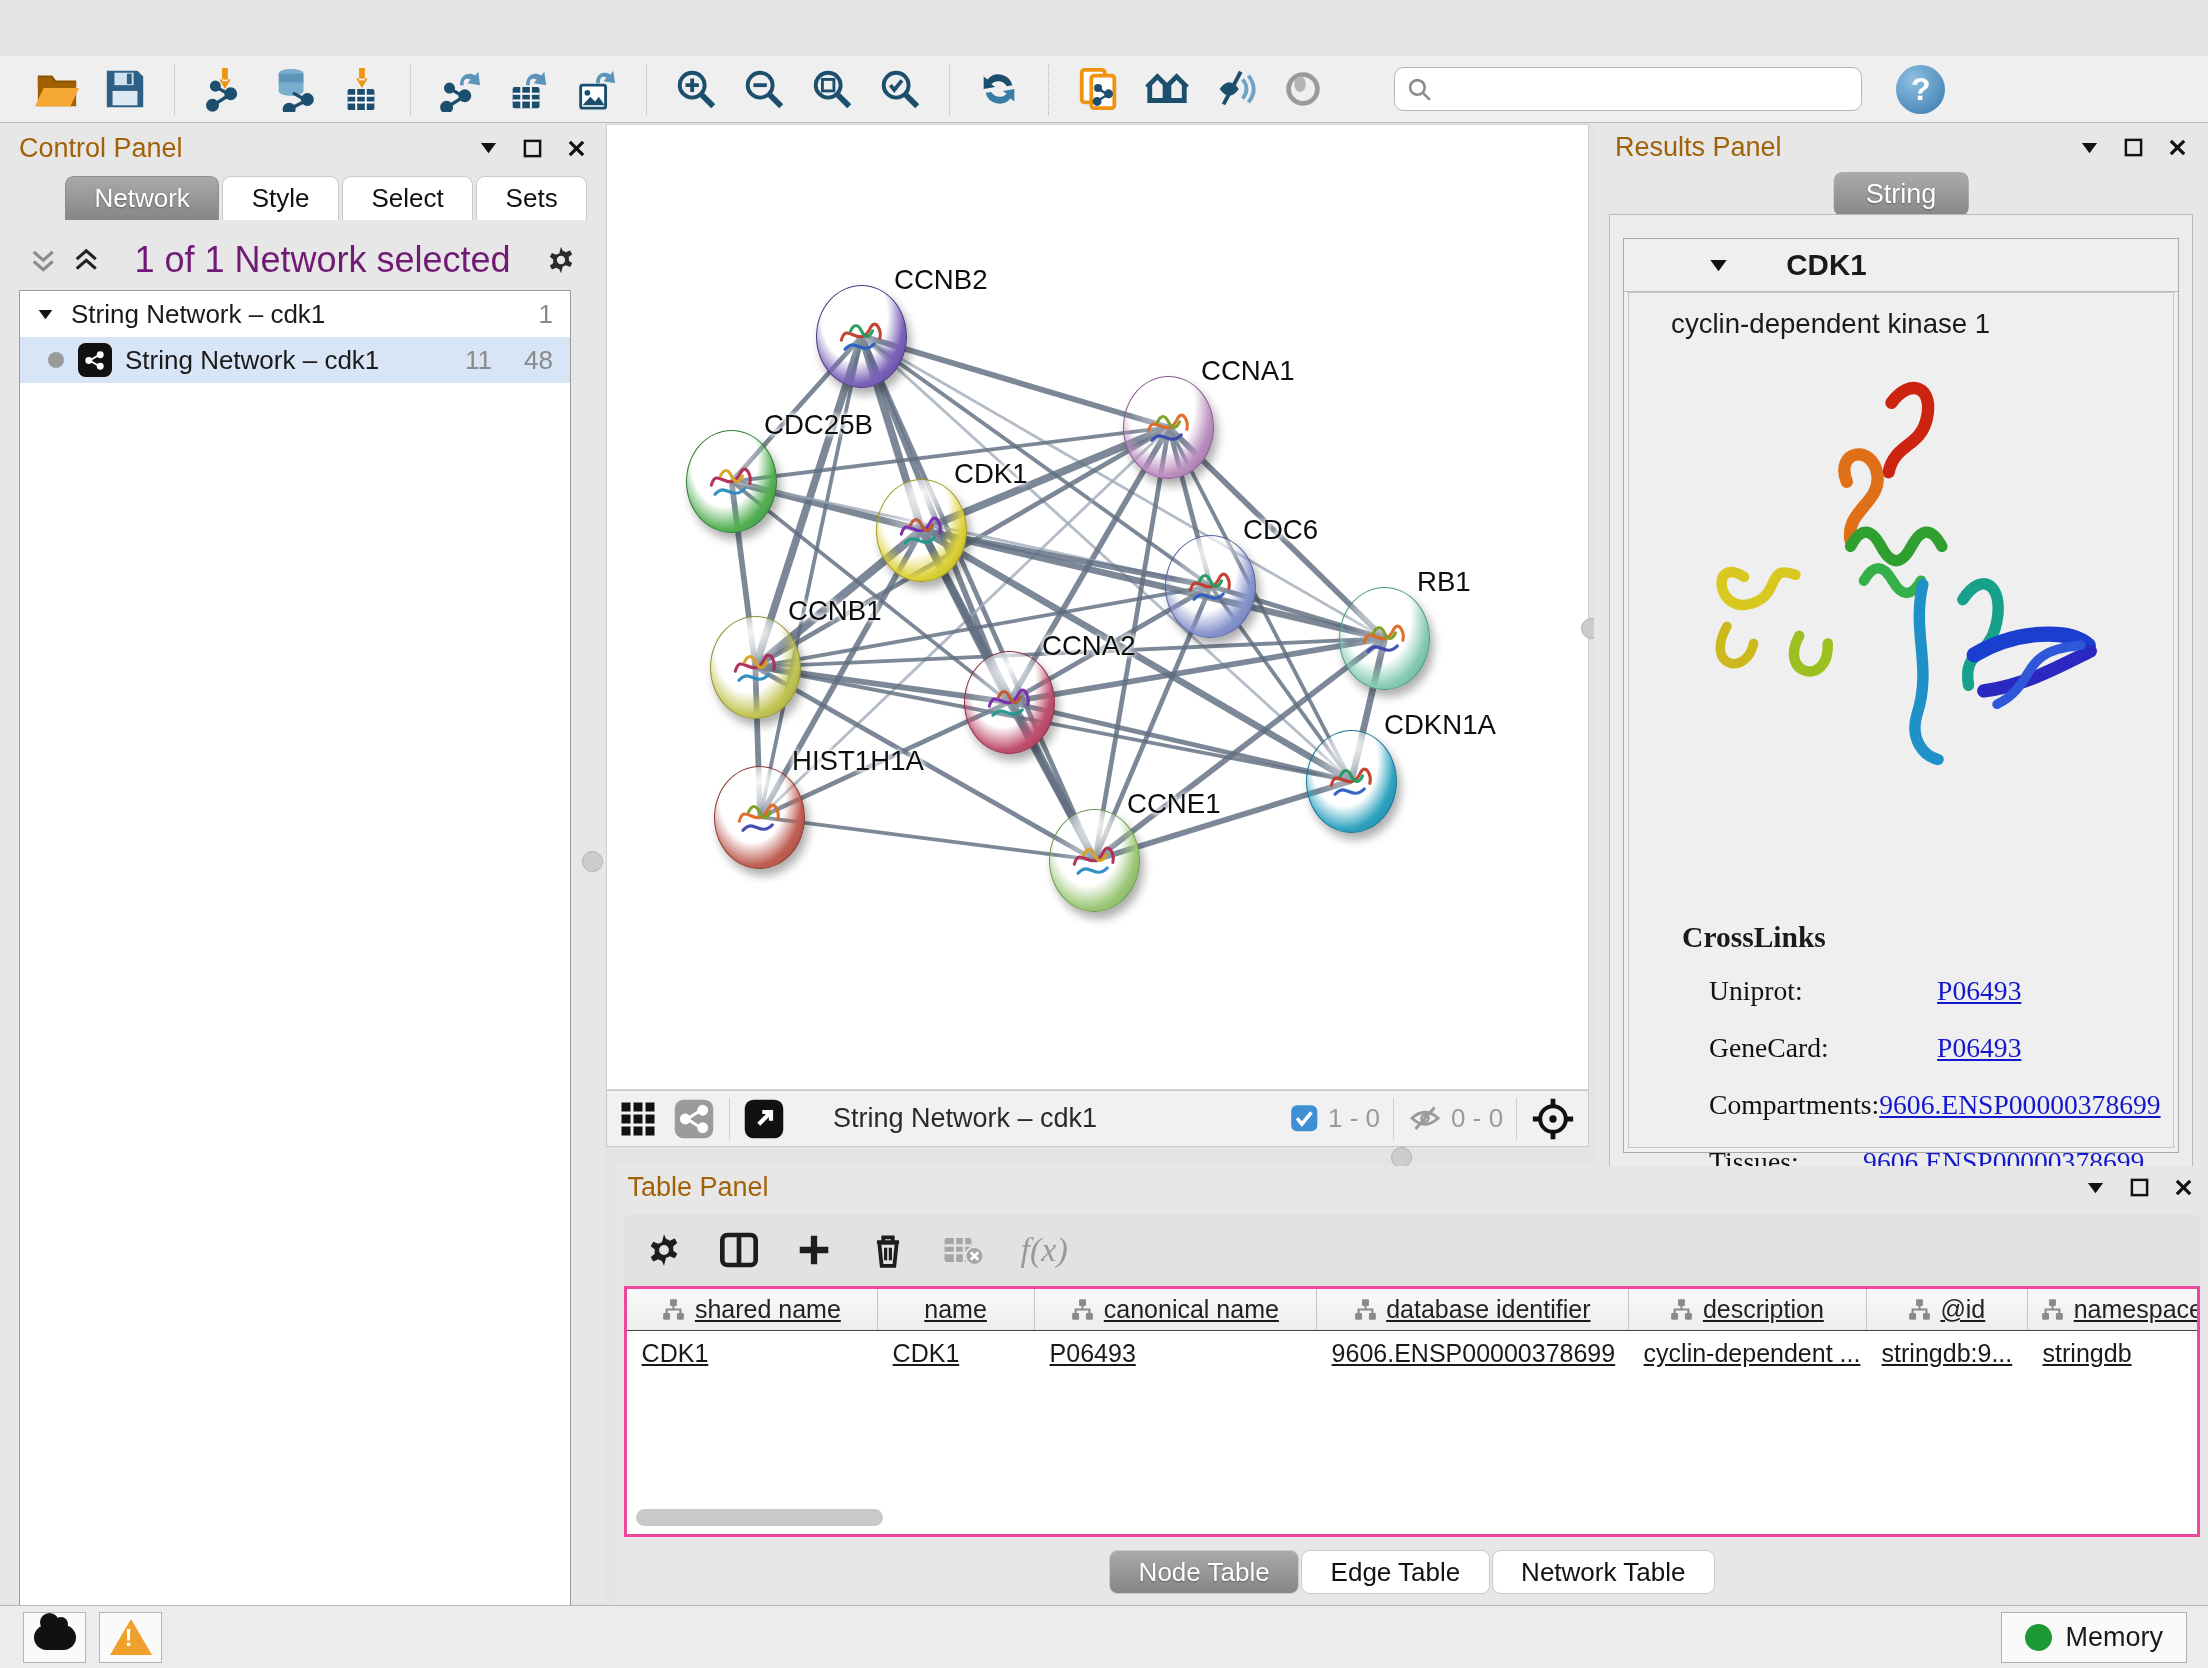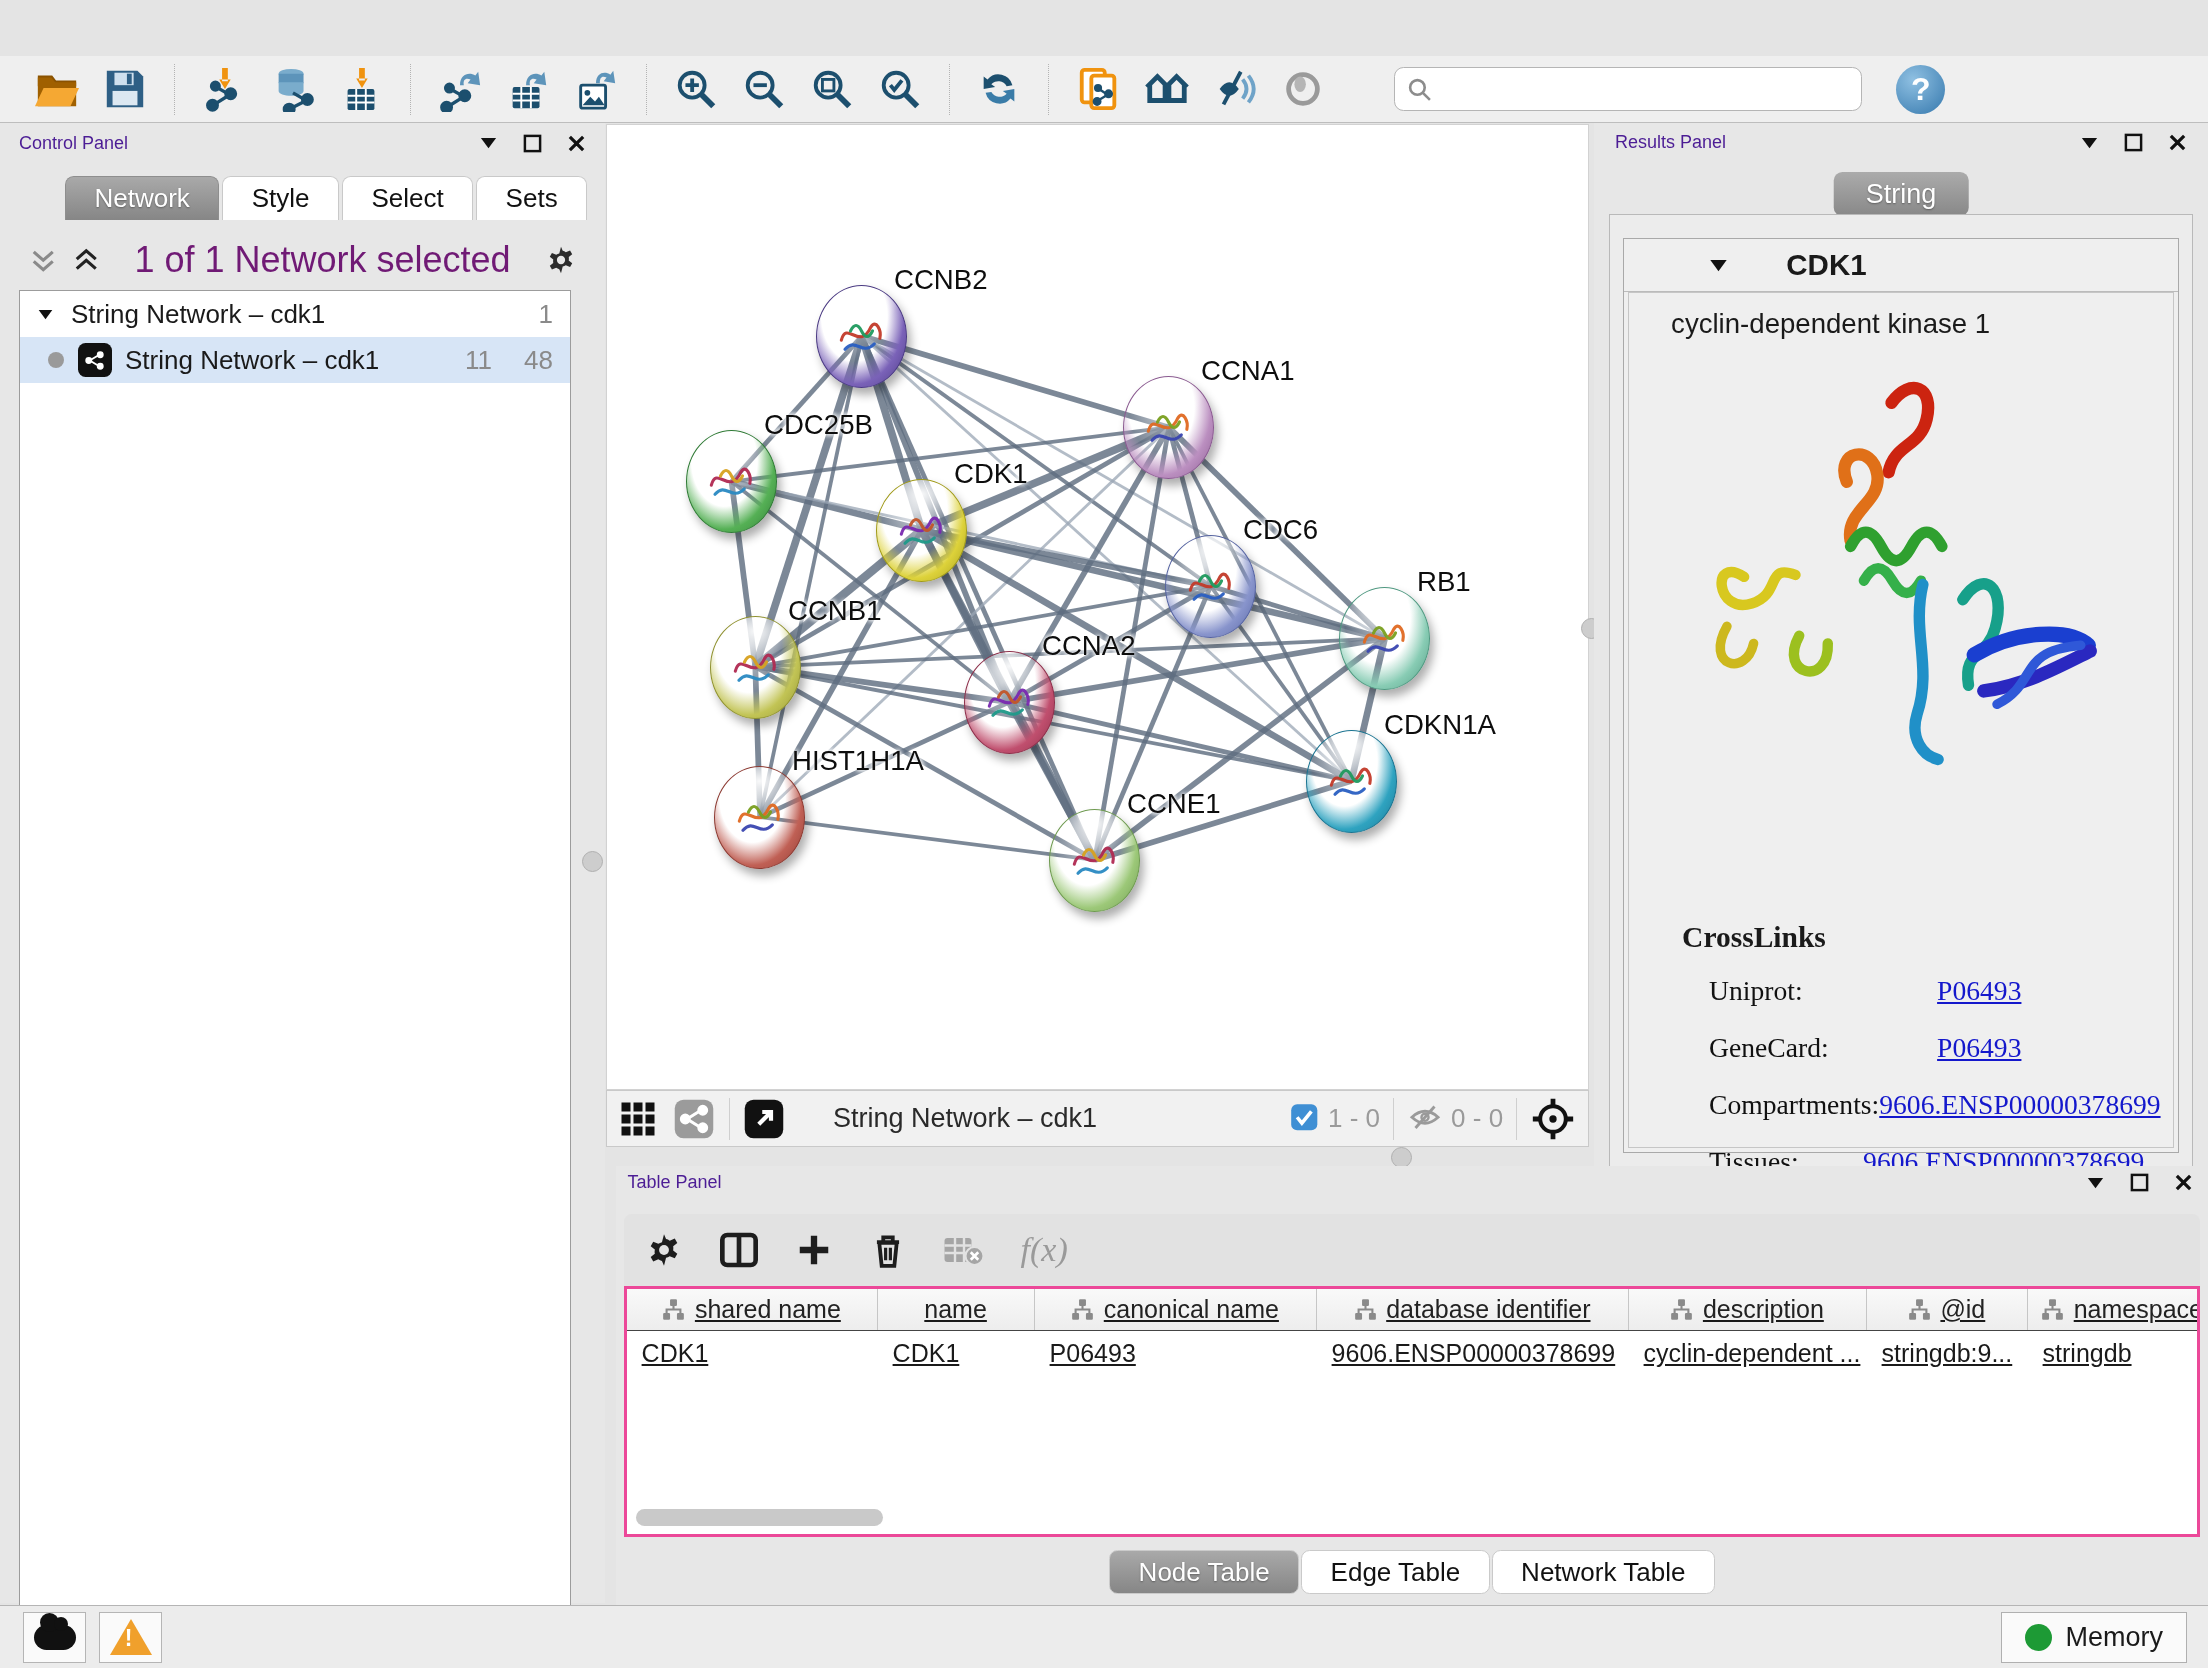--- a/index.html
+++ b/index.html
@@ -22,21 +22,21 @@
   .tb-btn svg { width:46px; height:46px; }
   .tb-sep { height:51px; border-left:1.9px dotted #b3b3b3; margin:0 15px; }
   .searchbox { margin-left:57px; width:468px; height:44px; background:#fff; border:1px solid #b5b5b5;
     border-radius:9.5px; display:flex; align-items:center; padding:0 11.4px; }
   .searchbox input { border:none; outline:none; flex:1; font-size:25px; font-family:inherit; background:transparent; margin-left:9.5px; }
   .help-btn { margin-left:34px; width:49px; height:49px; border-radius:50%;
     background:radial-gradient(circle at 35% 30%, #8fc0e2, #3578ad); color:#fff; font-size:32px; font-weight:bold;
     display:flex; align-items:center; justify-content:center; }
 
   
-  .panel-header { display:flex; align-items:center; font-size:18px; color:#4c1d95; }
+  .panel-header { display:flex; align-items:center; font-size:27px; color:#a16207; }
   .ph-icons { margin-left:auto; display:flex; align-items:center; gap:25px; }
   .ph-icons svg { display:block; }
 
   
   .control-panel { position:absolute; left:0; top:123px; width:605px; height:1480px; background:#e7e7e7; }
   .cp-header { position:absolute; left:19px; right:19px; top:9.5px; }
   .cp-tabs { position:absolute; left:65px; top:53px; display:flex; }
   .tab-btn { height:44px; padding:0 28.5px; font-size:26px; display:flex; align-items:center; justify-content:center;
     background:#fff; border:1px solid #c9c9c9; border-bottom:none; border-radius:8.6px 8.6px 0 0; margin-right:2.9px; color:#111; }
   .tab-btn.active { background:linear-gradient(#a9a9a9,#868686); color:#fff; text-shadow:0 1px 1.9px rgba(0,0,0,.35); border-color:#8e8e8e; }
@@ -55,21 +55,21 @@
   .net-canvas { position:absolute; inset:0; overflow:hidden; }
   .net-canvas svg.edges { position:absolute; left:0; top:0; }
   .node { position:absolute; width:91px; height:103px; border-radius:50%; box-shadow:3.8px 6.7px 9.5px rgba(0,0,0,.32); display:flex; align-items:center; justify-content:center; }
   .node svg { width:55px; height:55px; opacity:.95; }
   .node-label { position:absolute; font-size:27.6px; color:#0d0d0d; white-space:nowrap;
     text-shadow:0 0 4.8px #fff,0 0 4.8px #fff,0 0 4.8px #fff; }
   .net-toolbar { position:absolute; left:606px; top:1090px; width:983px; height:57px; background:#f1f1f1;
     border:1px solid #c9c9c9; display:flex; align-items:center; padding:0 13.3px; }
   .nt-sep { height:42px; border-left:1px solid #cfcfcf; margin:0 13.3px; }
   .nt-name { font-size:27px; color:#2a2a2a; margin-left:48px; }
-  .nt-counts { display:flex; align-items:flex-start; gap:9.5px; font-size:26px; color:#9a9a9a; }
+  .nt-counts { display:flex; align-items:center; gap:9.5px; font-size:26px; color:#9a9a9a; }
   .nt-right { margin-left:auto; display:flex; align-items:center; }
   .divider-dot { position:absolute; width:21px; height:21px; border-radius:50%; background:#cdcdcd; border:1px solid #b0b0b0; }
 
   
   .results-panel { position:absolute; left:1594px; top:123px; width:614px; height:1046px; background:#e7e7e7; }
   .rp-header { position:absolute; left:21px; right:21px; top:9px; }
   .string-tab { position:absolute; left:50%; transform:translateX(-50%); top:49px; height:44px; padding:0 32px;
     background:linear-gradient(#ababab,#888); color:#fff; font-size:27px; border-radius:8.6px; display:flex; align-items:center; text-shadow:0 1px 1.9px rgba(0,0,0,.35); }
   .rp-outer { position:absolute; left:15px; right:15px; top:91px; bottom:0; background:#ececec; border:1px solid #b9b9b9; padding:13.3px; }
   .rp-buttons { background:#ececec; border:1px solid #adadad; padding:23px 0; display:flex; justify-content:center; gap:42px; }

